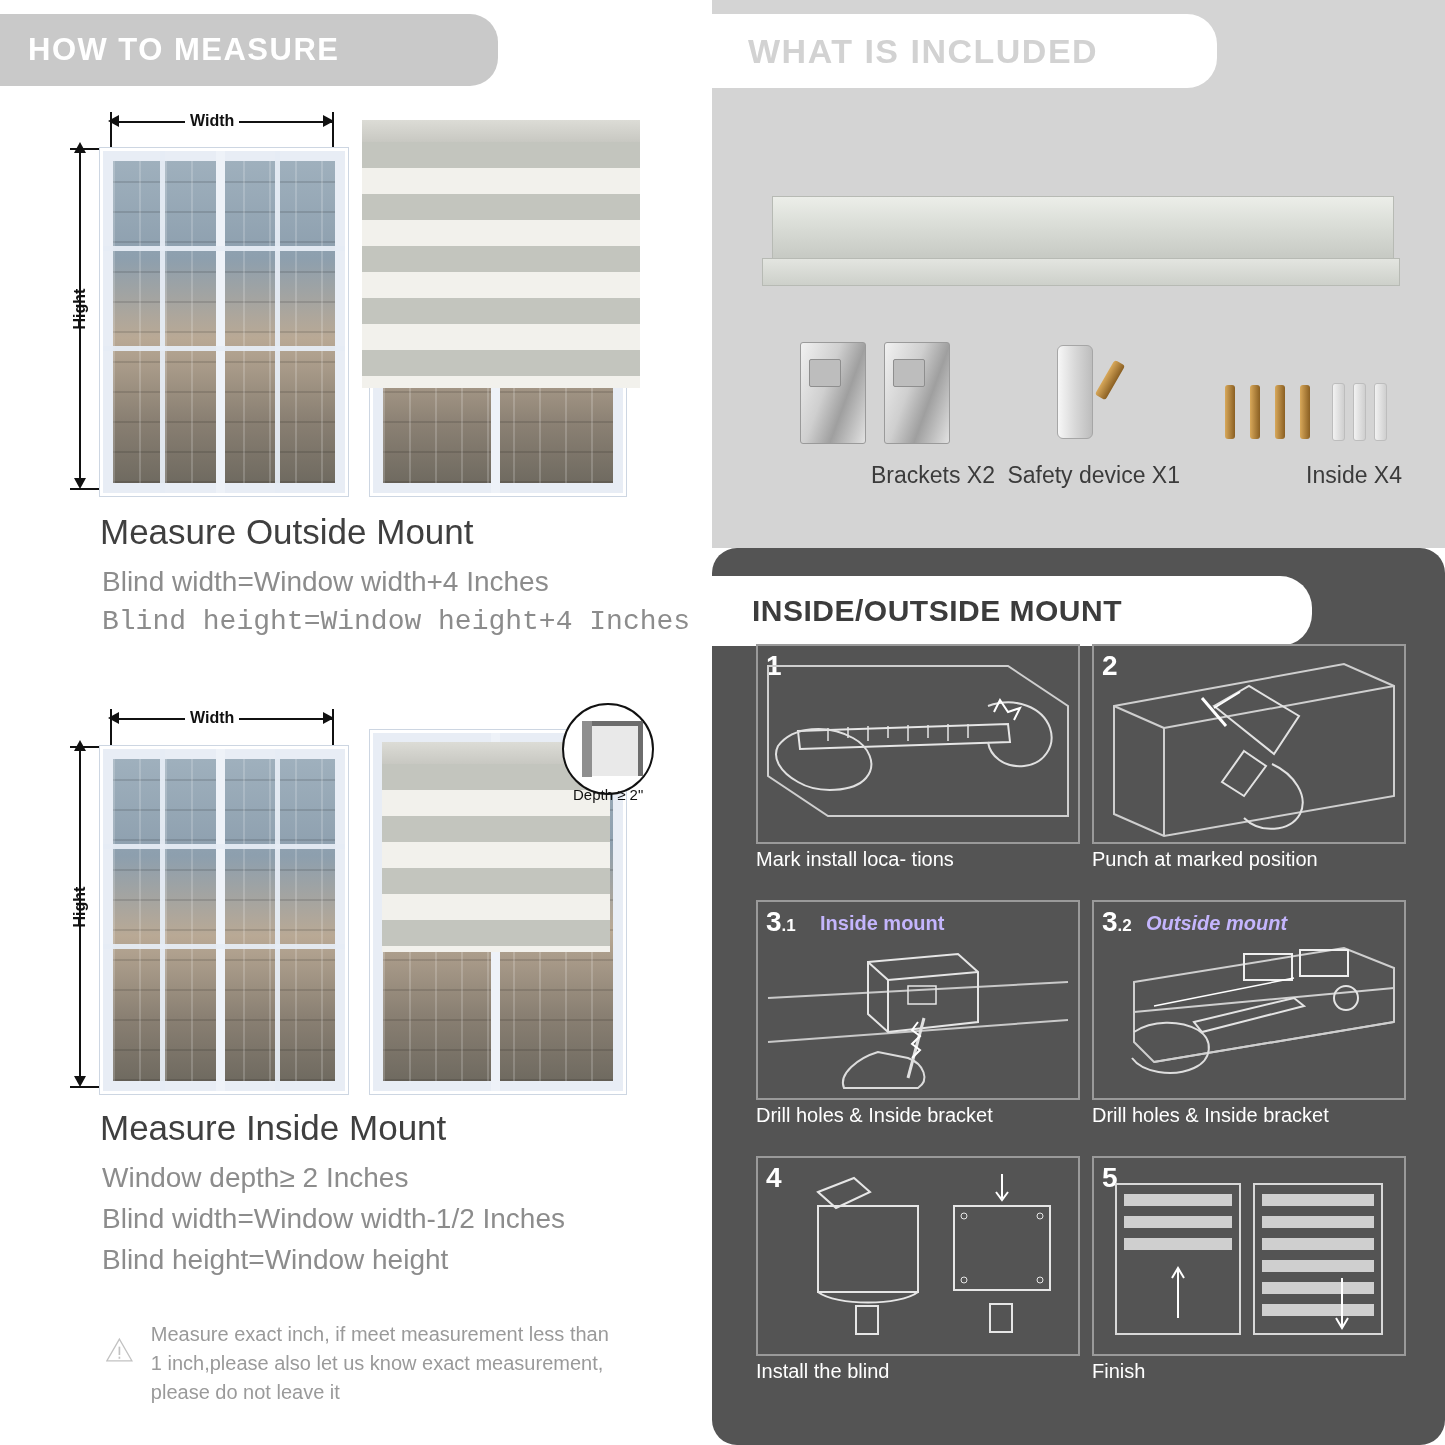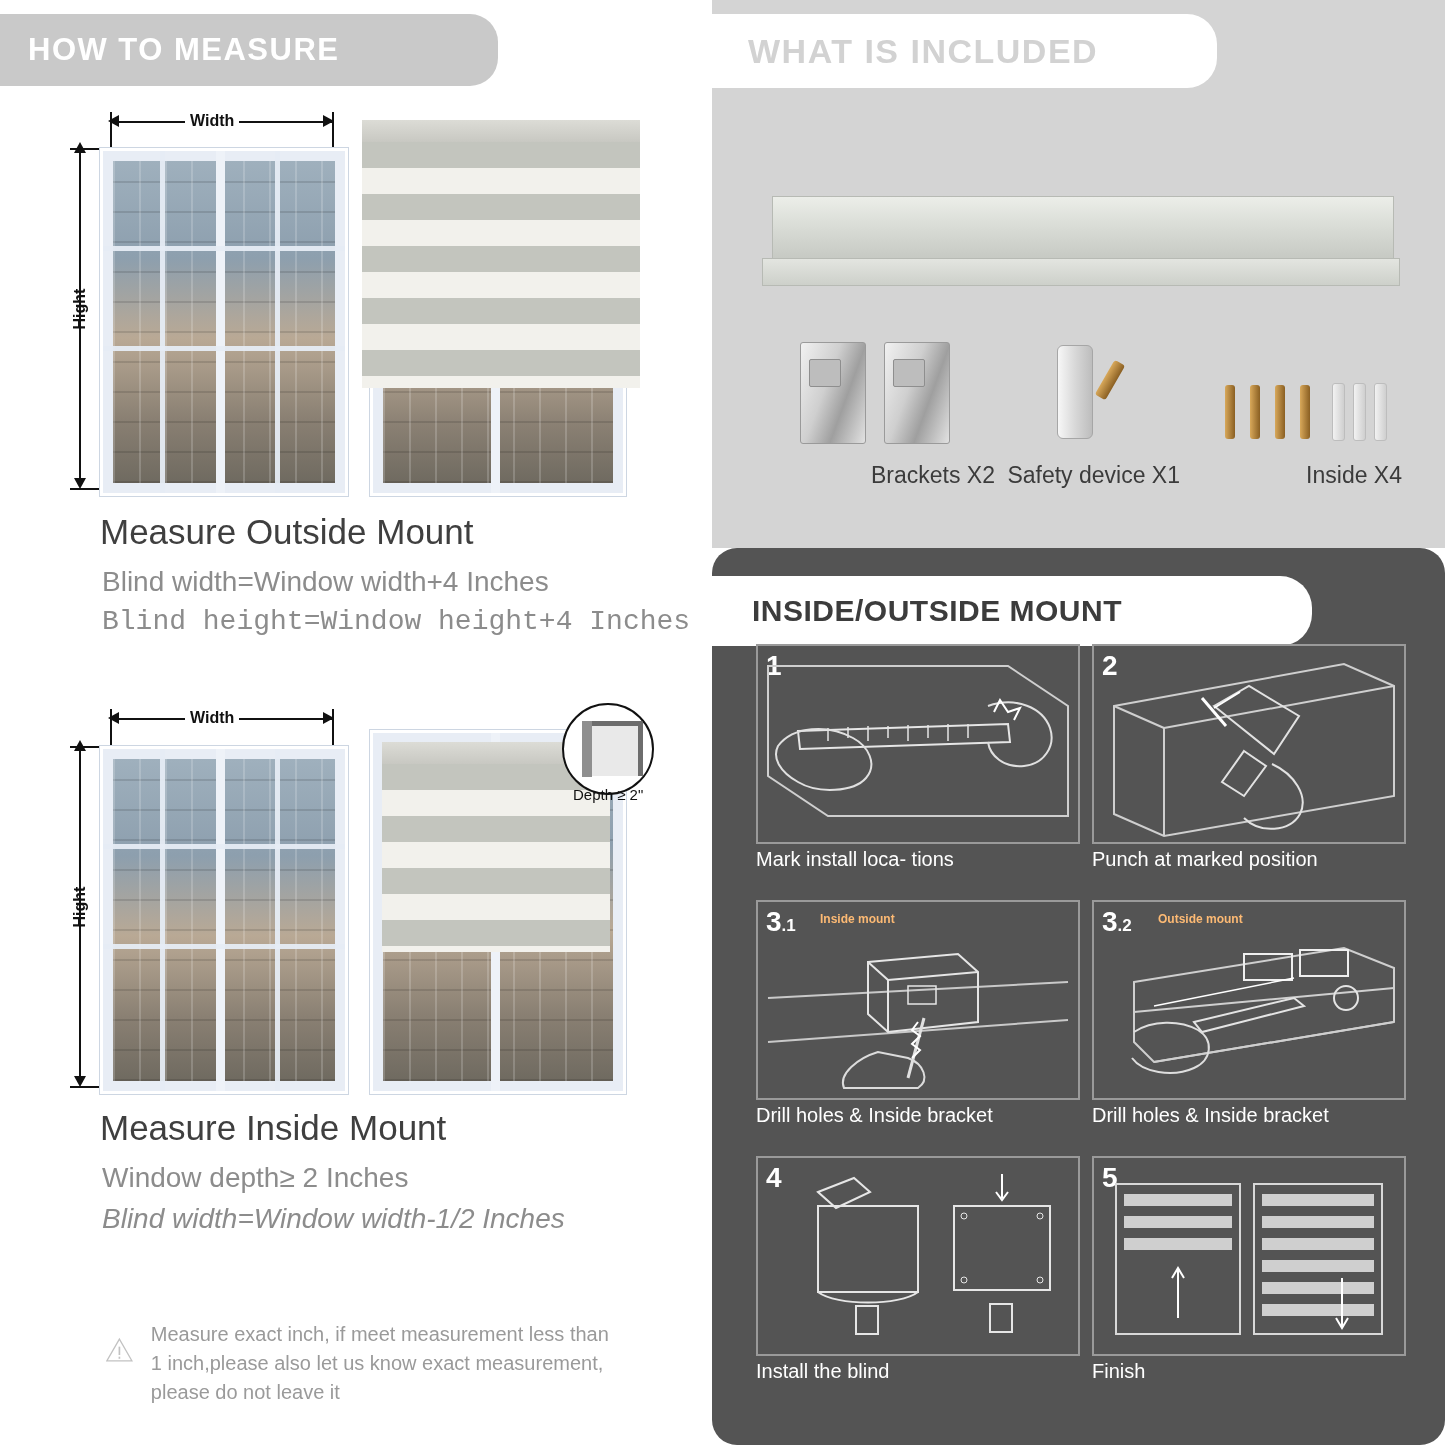--- a/index.html
+++ b/index.html
@@ -128,21 +128,21 @@
     display:flex;align-items:center;padding-left:40px;
     font-size:30px;font-weight:bold;letter-spacing:.5px;box-sizing:border-box;
   }
   .step{
     position:absolute;background:#545454;border:2px solid #9a9a9a;
   }
   .step-num{
     position:absolute;left:8px;top:4px;font-size:28px;color:#ffffff;font-weight:bold;
   }
   .step-num .sub{font-size:17px;}
-  .step-inline-label{position:absolute;top:10px;font-size:12px;color:#fdba74;font-weight:bold;}
+  .step-inline-label{position:absolute;top:10px;font-size:20px;color:#c4b5fd;font-weight:bold;}
   .step-caption{position:absolute;font-size:20px;color:#ffffff;}
   .sketch{position:absolute;inset:0;}
 </style>
 </head>
 <body>
 
 <div class="page">
 
   <div class="left-panel">
 
@@ -222,21 +222,22 @@
 
       <div class="callout-circle" style="left:562px;top:703px;">
         <div style="position:absolute;left:18px;top:16px;width:56px;height:50px;border-top:5px solid #6d6d6d;border-right:5px solid #6d6d6d;background:#e9e9e9;"></div>
         <div style="position:absolute;left:18px;top:16px;width:10px;height:56px;background:#8f8f8f;"></div>
       </div>
       <div class="depth-label" style="left:573px;top:786px;">Depth ≥ 2"</div>
     </div>
 
     <div class="section-title" style="position:absolute;left:100px;top:1108px;">Measure Inside Mount</div>
     <div class="section-line" style="position:absolute;left:102px;top:1162px;">Window depth≥ 2 Inches</div>
-    <div class="section-line" style="position:absolute;left:102px;top:1203px;font-style:italic;">Blind width=Window width-1/2 Inches</div>
+    <div class="section-line" style="position:absolute;left:102px;top:1203px;">Blind width=Window width-1/2 Inches</div>
+    <div class="section-line" style="position:absolute;left:102px;top:1244px;">Blind height=Window height</div>
 
     <div class="warn-wrap" style="left:106px;top:1320px;width:510px;">
       <svg width="64" height="60" viewBox="0 0 64 60">
         <polygon points="32,4 62,56 2,56" fill="none" stroke="#c2c2c2" stroke-width="3"></polygon>
         <rect x="30" y="22" width="4" height="20" fill="#c2c2c2"></rect>
         <rect x="30" y="46" width="4" height="5" fill="#c2c2c2"></rect>
       </svg>
       <div class="warn-text">Measure exact inch, if meet measurement less than 1 inch,please also let us know exact measurement, please do not leave it</div>
     </div>
   </div>
@@ -317,21 +318,21 @@
         <rect x="150" y="84" width="28" height="18" fill="none" stroke="#e6e6e6" stroke-width="1.5"></rect>
         <line x1="166" y1="116" x2="150" y2="176" stroke="#e0e0e0" stroke-width="3"></line>
         <path d="M160 120 l-6 8 l8 6 l-8 8 l8 6 l-8 8" fill="none" stroke="#ffffff" stroke-width="2"></path>
         <path d="M120 150 C100 156 80 172 86 186 L160 186 C172 178 166 162 150 156 Z" fill="none" stroke="#dcdcdc" stroke-width="2"></path>
       </svg>
     </div>
     <div class="step-caption" style="left:44px;top:556px;">Drill holes &amp;  Inside bracket</div>
 
     <div class="step" style="left:380px;top:352px;width:310px;height:196px;">
       <div class="step-num"><span>3</span><span class="sub">.2</span></div>
-      <div class="step-inline-label" style="left:64px;">Outside mount</div>
+      <div class="step-inline-label" style="left:52px;font-style:italic;">Outside mount</div>
       <svg class="sketch" viewBox="0 0 310 196">
         <path d="M40 80 L250 46 L300 66 L300 120 L60 160 L40 140 Z" fill="none" stroke="#cfcfcf" stroke-width="2"></path>
         <line x1="40" y1="110" x2="300" y2="86" stroke="#cfcfcf" stroke-width="2"></line>
         <line x1="60" y1="160" x2="300" y2="120" stroke="#cfcfcf" stroke-width="2"></line>
         <rect x="150" y="52" width="48" height="26" fill="none" stroke="#efefef" stroke-width="2"></rect>
         <rect x="206" y="48" width="48" height="26" fill="none" stroke="#efefef" stroke-width="2"></rect>
         <line x1="60" y1="104" x2="200" y2="76" stroke="#ffffff" stroke-width="1.5"></line>
         <path d="M100 120 L200 96 L210 104 L108 130 Z" fill="none" stroke="#e4e4e4" stroke-width="2"></path>
         <path d="M40 130 C58 118 86 118 104 128 C120 138 118 158 100 166 C78 176 48 170 38 156" fill="none" stroke="#dedede" stroke-width="2"></path>
         <circle cx="252" cy="96" r="12" fill="none" stroke="#e4e4e4" stroke-width="2"></circle>

